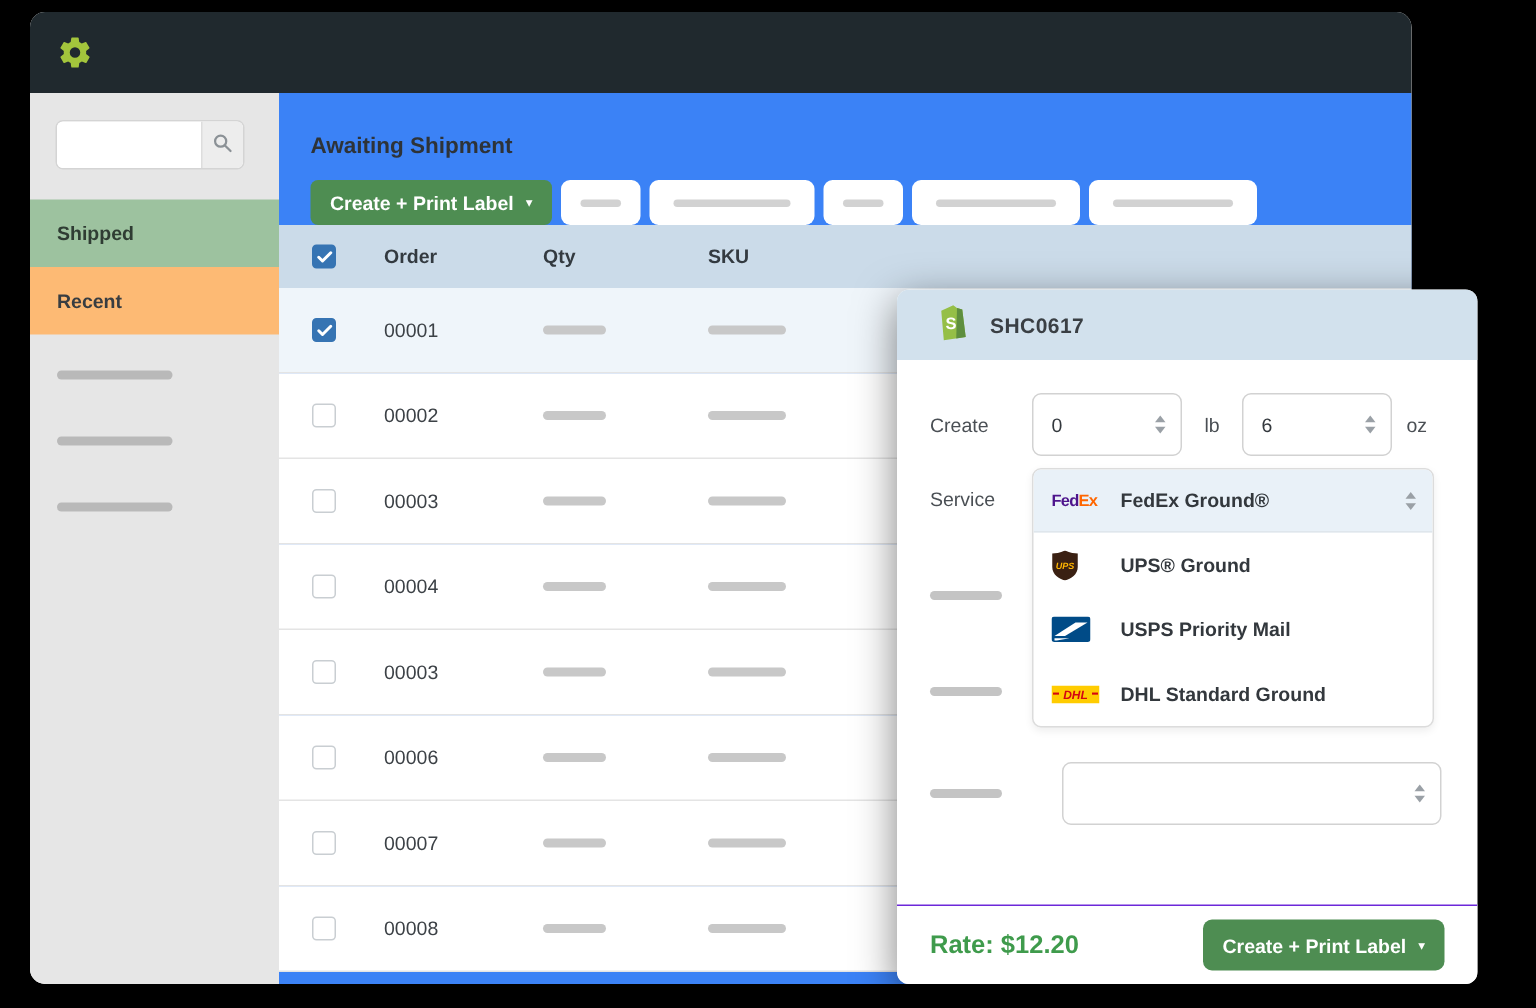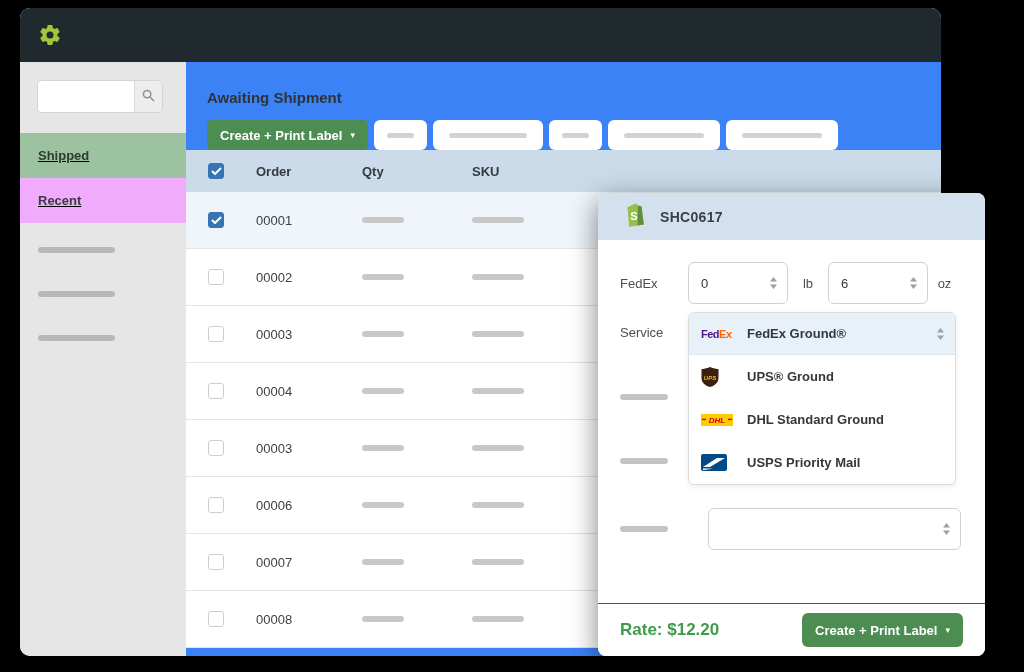--- a/index.html
+++ b/index.html
@@ -14,23 +14,23 @@
   .gear { width:24px; height:24px; display:inline-flex; cursor:pointer; }
   .content { display:flex; height:594px; }
 
   
   .sidebar { width:166px; background:#e6e6e6; flex:none; position:relative; }
   .searchbox { margin:18px auto 0 17px; width:126px; height:33px; background:#fff;
     border:1px solid #d4d4d4; border-radius:5px; display:flex; overflow:hidden; }
   .searchbox input { flex:1; min-width:0; border:none; outline:none; font-size:12px; padding:0 8px; }
   .search-btn { width:28px; border:none; border-left:1px solid #ddd; background:#ededed;
     display:flex; align-items:center; justify-content:center; cursor:pointer; }
-  .nav { margin-top:20px;text-decoration:underline; }
+  .nav { margin-top:20px; }
   .nav-item { height:45px; display:flex; align-items:center; padding-left:18px;
-    font-size:13px; font-weight:600; color:#383d41; background:#f0abfc; cursor:pointer; }
+    font-size:13px; font-weight:600; color:#383d41; background:#fdba74; cursor:pointer; }
   .nav-item.active { background:#9dc29f; color:#2f3c33; }
   .side-skel { margin-top:24px; }
   .side-bar { width:77px; height:6px; border-radius:3px; background:#b9b9b9; margin:0 0 38px 18px; }
 
   
   .main { flex:1; background:#3b82f6; position:relative; }
   .page-title { padding:27px 0 0 21px; font-size:15px; font-weight:600; color:#2e3338; }
   .toolbar { display:flex; align-items:center; margin:14px 0 0 21px; gap:6px; }
   .btn-green { height:30px; background:#4e8d52; color:#fff; border:none; border-radius:5px;
     font-size:13px; font-weight:700; display:inline-flex; align-items:center; gap:8px;
@@ -238,21 +238,21 @@
           <path d="M16 4.4 L19.5 5.4 L21.8 23.6 L15.5 24.6 Z" fill="#5e8e3e"></path>
           <text x="12" y="18.5" text-anchor="middle" font-size="11" font-weight="bold" fill="#ffffff" font-family="Liberation Sans, sans-serif">S</text>
         </svg>
       </span>
       <span class="modal-title">SHC0617</span>
     </div>
 
     <div class="modal-body">
 
       <div class="frow">
-        <span class="label-col">FedEx</span>
+        <span class="label-col">Create</span>
         <div class="num-input">
           <span>0</span>
           <span class="stepper">
             <svg width="9" height="14" viewBox="0 0 9 14">
               <polygon points="4.5,1 8,5.5 1,5.5" fill="#9aa0a6"></polygon>
               <polygon points="1,8.5 8,8.5 4.5,13" fill="#9aa0a6"></polygon>
             </svg>
           </span>
         </div>
         <span class="unit-lb">lb</span>
@@ -292,38 +292,38 @@
             <span class="logo">
               <svg width="18" height="20" viewBox="0 0 18 20">
                 <path d="M9 0 C5.5 1.6 2.5 2 .5 2 L.5 11 C.5 16 5 19 9 20 C13 19 17.5 16 17.5 11 L17.5 2 C15.5 2 12.5 1.6 9 0 Z" fill="#3a2012"></path>
                 <text x="9" y="12.5" text-anchor="middle" font-size="6" font-weight="bold" font-style="italic" fill="#ffb500" font-family="Liberation Sans, sans-serif">UPS</text>
               </svg>
             </span>
             <span class="svc-name">UPS® Ground</span>
           </div>
           <div class="svc-row svc-option">
             <span class="logo">
+              <svg width="26" height="17" viewBox="0 0 26 17">
+                <rect x="0" y="0" width="26" height="17" rx="2" fill="#004b87"></rect>
+                <polygon points="2,13 16,4 24,4 9,13" fill="#ffffff"></polygon>
+                <polygon points="2,14.5 12,14.5 3.5,16 2,16" fill="#ffffff"></polygon>
+              </svg>
+            </span>
+            <span class="svc-name">USPS Priority Mail</span>
+          </div>
+          <div class="svc-row svc-option">
+            <span class="logo">
               <svg width="32" height="12" viewBox="0 0 32 12">
                 <rect x="0" y="0" width="32" height="12" fill="#ffcc00"></rect>
                 <rect x="1" y="4.7" width="4" height="1.4" fill="#d40511"></rect>
                 <rect x="27" y="4.7" width="4" height="1.4" fill="#d40511"></rect>
                 <text x="16" y="9" text-anchor="middle" font-size="8" font-weight="bold" font-style="italic" fill="#d40511" font-family="Liberation Sans, sans-serif">DHL</text>
               </svg>
             </span>
             <span class="svc-name">DHL Standard Ground</span>
-          </div>
-          <div class="svc-row svc-option">
-            <span class="logo">
-              <svg width="26" height="17" viewBox="0 0 26 17">
-                <rect x="0" y="0" width="26" height="17" rx="2" fill="#004b87"></rect>
-                <polygon points="2,13 16,4 24,4 9,13" fill="#ffffff"></polygon>
-                <polygon points="2,14.5 12,14.5 3.5,16 2,16" fill="#ffffff"></polygon>
-              </svg>
-            </span>
-            <span class="svc-name">USPS Priority Mail</span>
           </div>
         </div>
       </div>
 
       <div class="empty-row">
         <div class="label-col">
             <div class="svc-skel2"></div>
           </div>
         <div class="empty-select">
           <span class="stepper">

